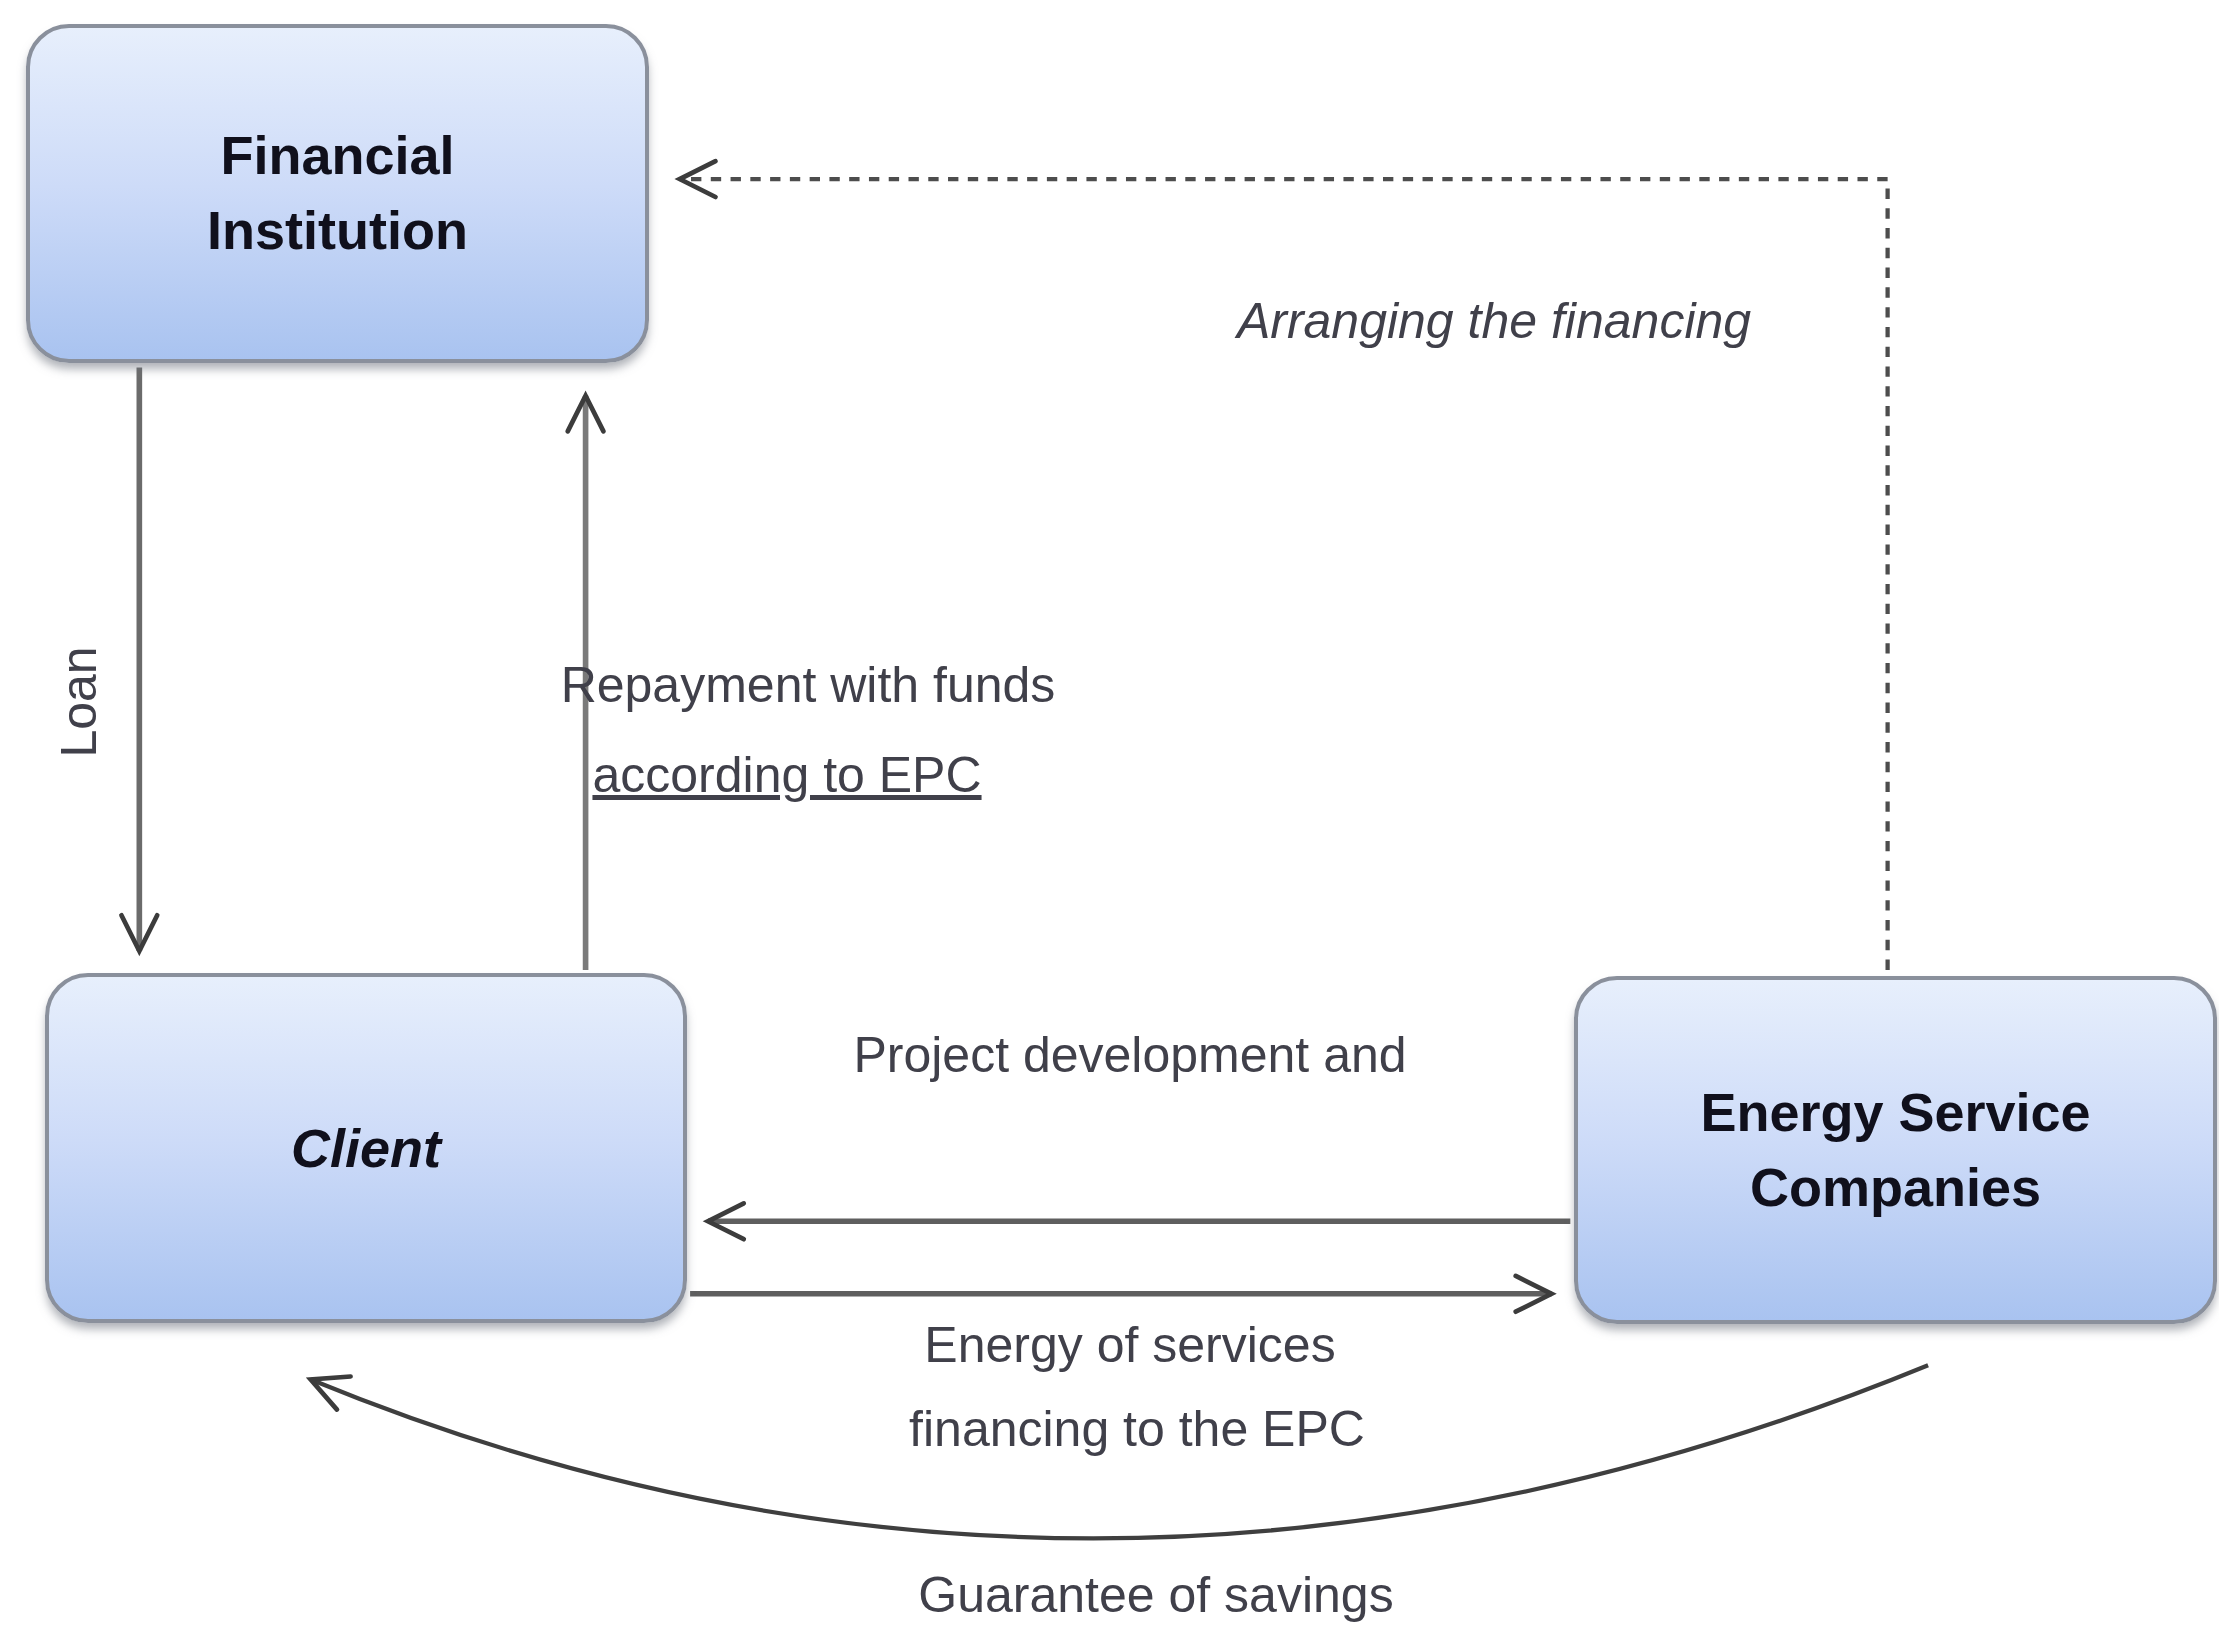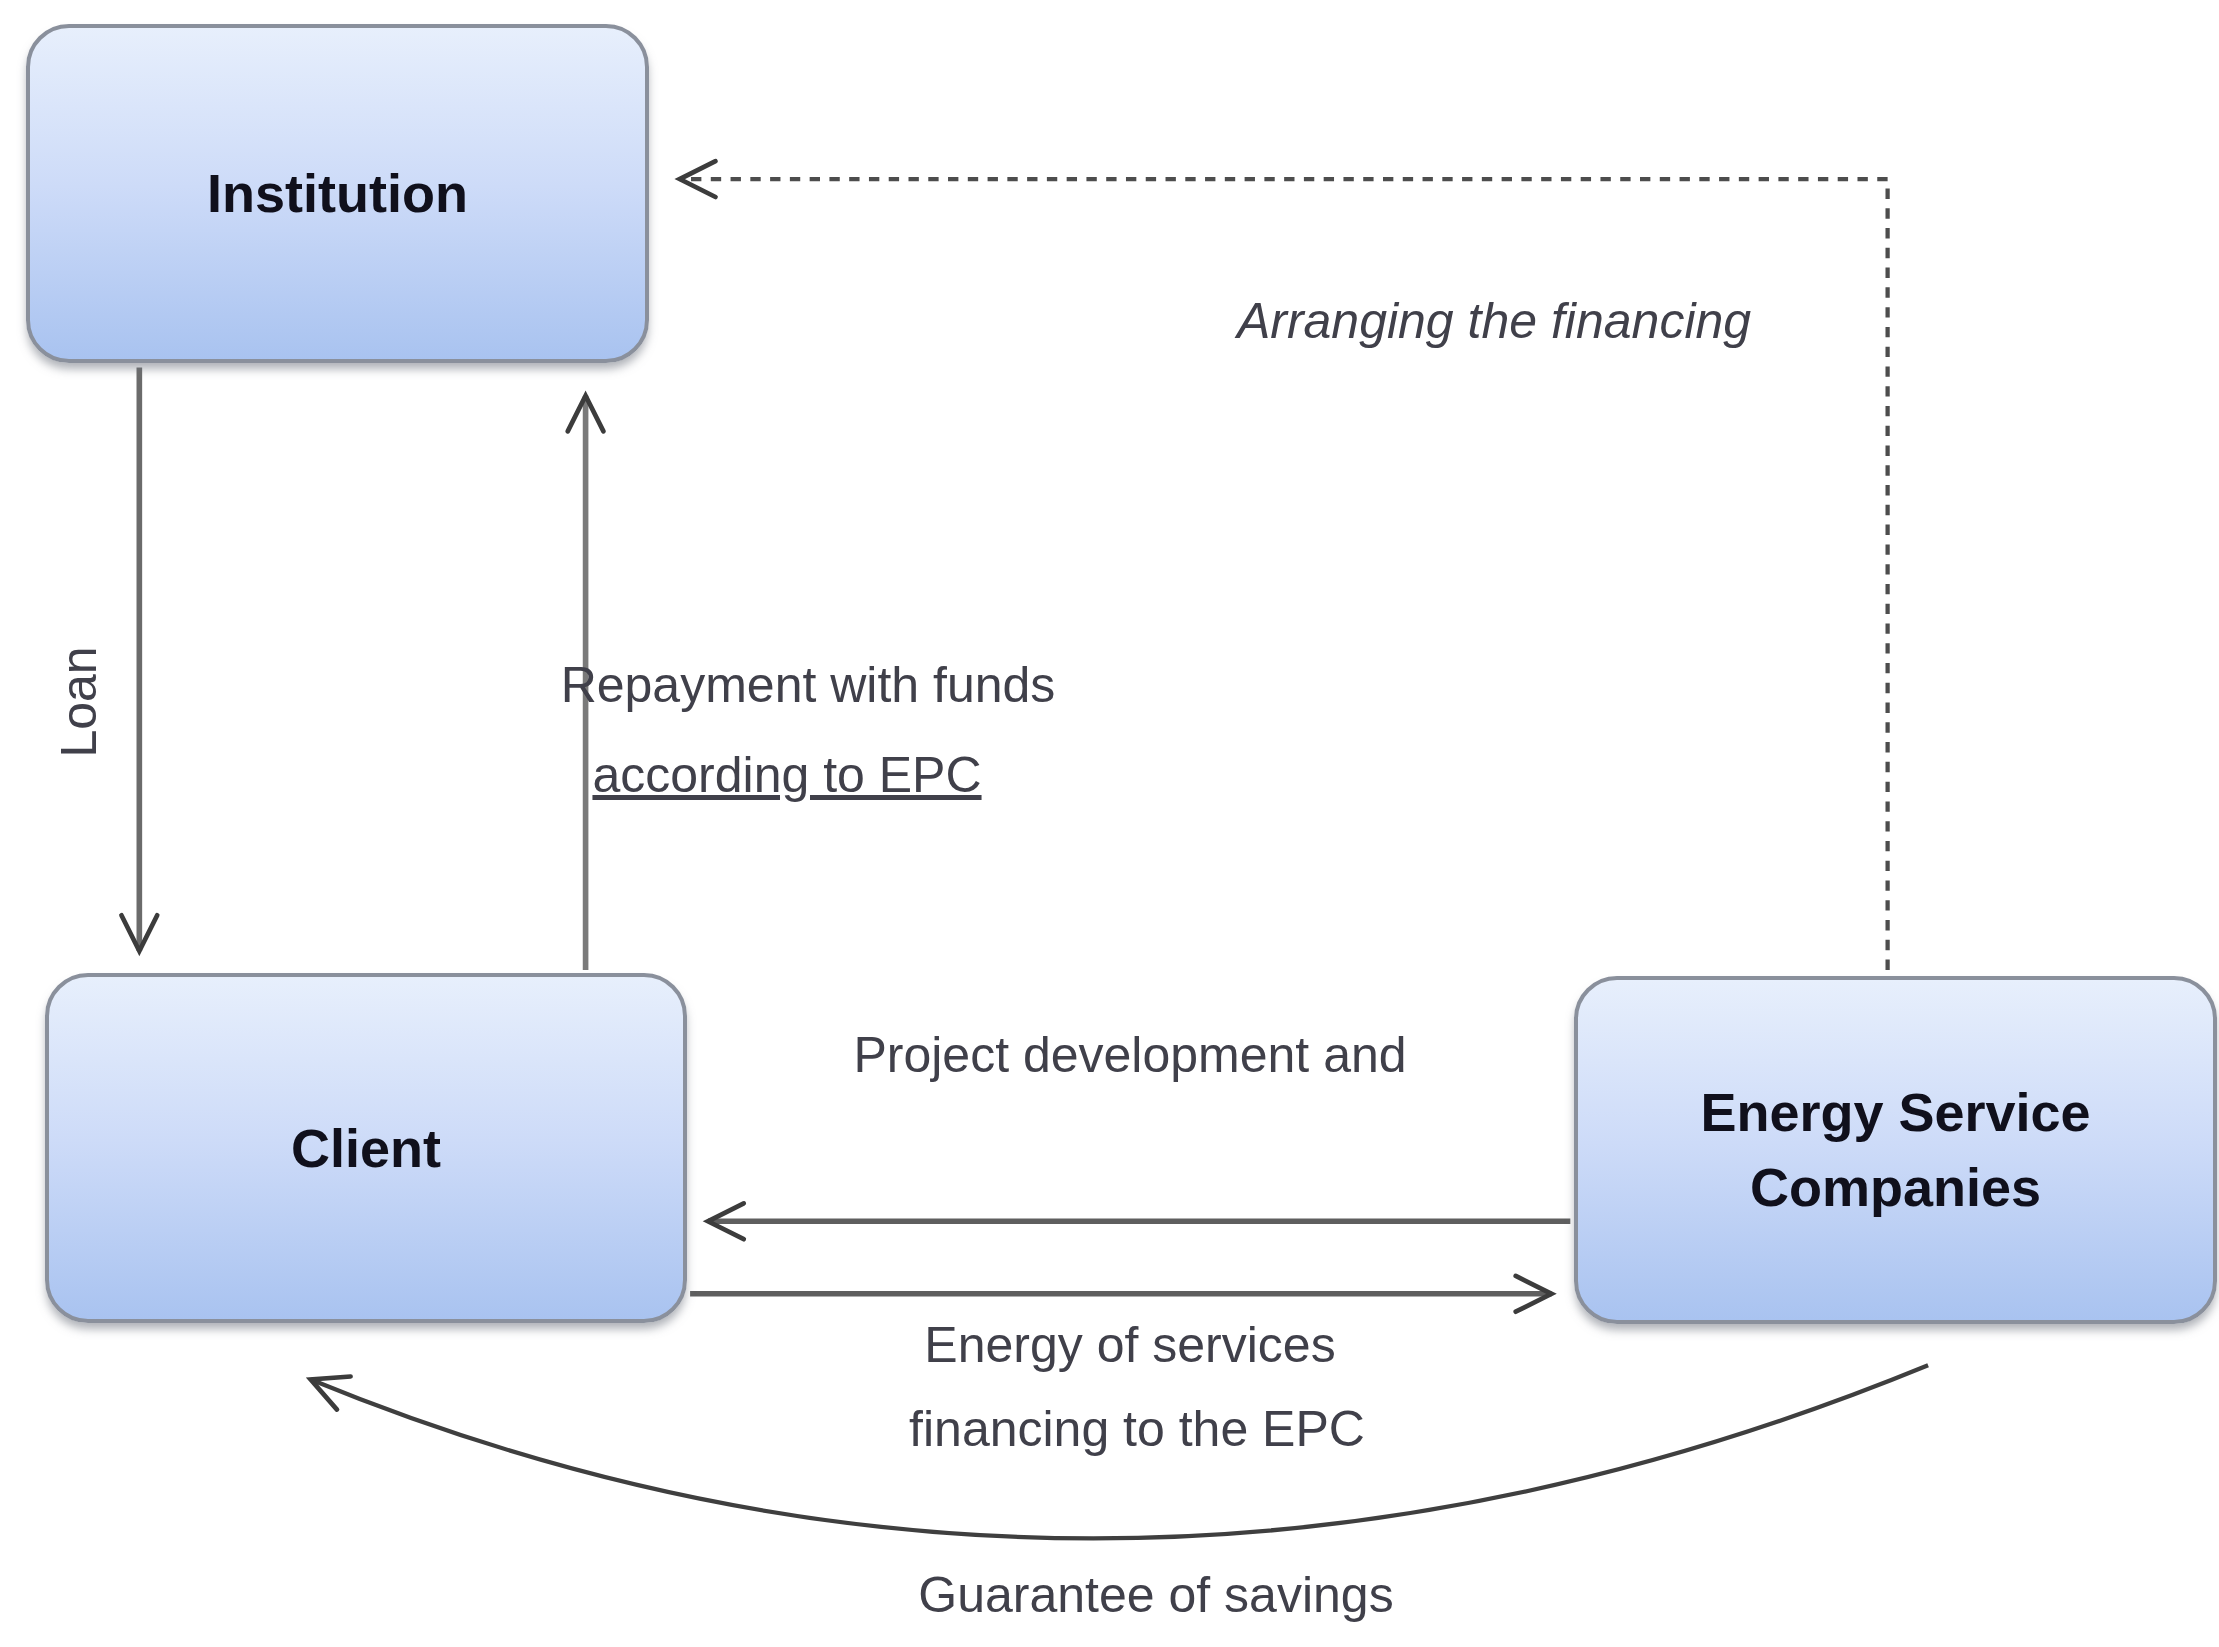--- a/index.html
+++ b/index.html
@@ -30,21 +30,21 @@
     text-align: center;
   }
   .node-label {
     font-weight: bold;
     font-size: 54px;
     line-height: 1.38;
     color: #10101c;
     letter-spacing: 0px;
   }
   .node-fi     { left: 26px;   top: 23.5px;   width: 623px; height: 339px; }
-  .node-client { left: 45px;   top: 973px; width: 642px; height: 350px; }
+  .node-client { left: 45px;   top: 973px; width: 642px; height: 350px; font-style: italic; }
   .node-esco   { left: 1574px; top: 976px; width: 643px; height: 348px; }
 
   .edge-label {
     position: absolute;
     transform: translate(-50%, -50%);
     font-size: 50px;
     color: #40404a;
     white-space: nowrap;
     text-align: center;
   }
@@ -82,20 +82,21 @@
 
     <path d="M 1668 1297 L 752 1297" fill="none" stroke="#5f5f5f" stroke-width="6" marker-end="url(#openArrow)"></path>
 
     <path d="M 733 1374 L 1648 1374" fill="none" stroke="#5f5f5f" stroke-width="6" marker-end="url(#openArrow)"></path>
 
     <path d="M 2048 1450 Q 1170 1810 330 1465" fill="none" stroke="#3f3f3f" stroke-width="4.5" marker-end="url(#openArrow)"></path>
   </svg>
 
   <div class="node node-fi">
     <div class="node-label">
+      <div>Financial</div>
       <div>Institution</div>
     </div>
   </div>
 
   <div class="node node-client">
     <div class="node-label">Client</div>
   </div>
 
   <div class="node node-esco">
     <div class="node-label">

